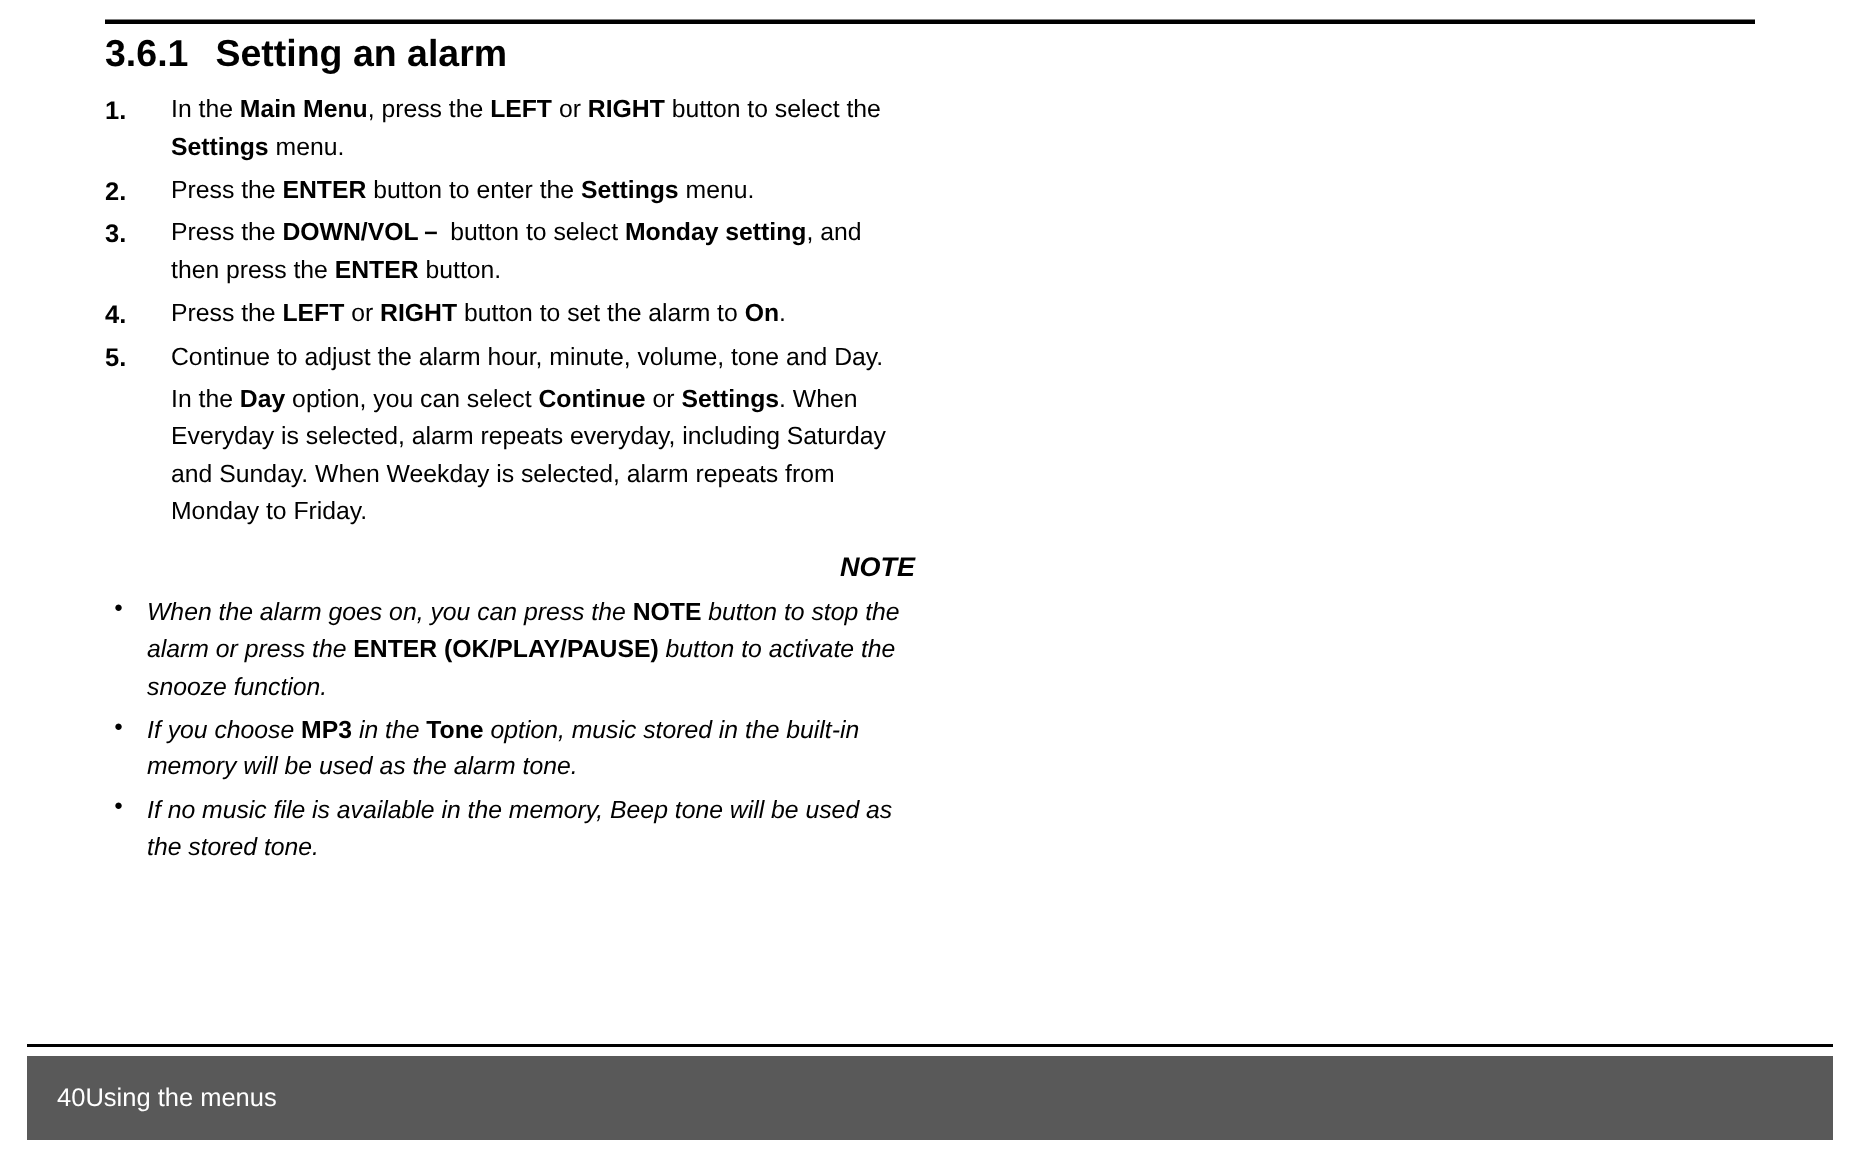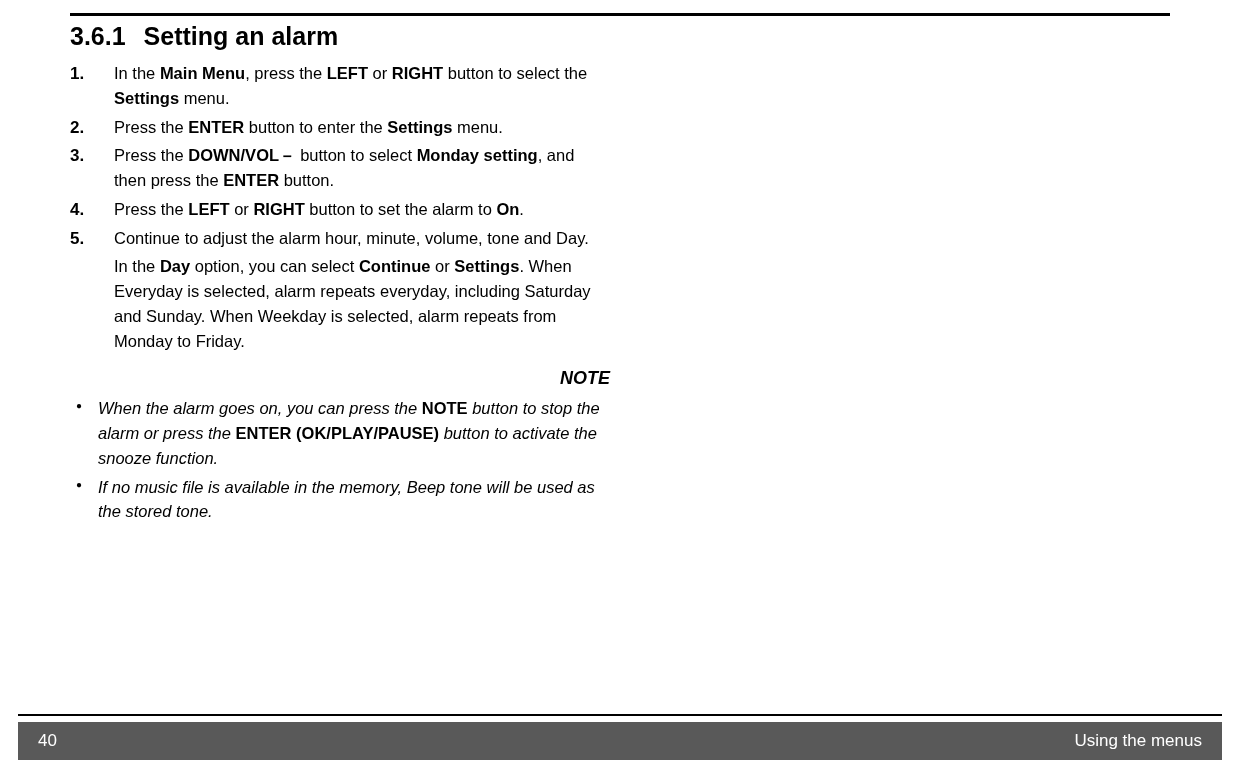--- a/index.html
+++ b/index.html
@@ -84,24 +84,24 @@
     position: absolute;
     left: 18px;
     right: 18px;
     bottom: 14px;
     border-top: 2px solid #000;
     padding-top: 6px;
   }
   .footer-bar {
     background: #595959;
     color: #fff;
-    height: 38px;
+    height: 56px;
     display: flex;
     align-items: center;
-    justify-content: space-between;
+    justify-content: flex-start;
     padding: 0 20px;
     font-size: 17px;
   }
 </style>
 </head>
 <body>
 
 <div class="page">
   <div class="rule"></div>
 
@@ -114,20 +114,21 @@
         <li><span class="step-num">1.</span><span>In the <b>Main Menu</b>, press the <b>LEFT</b> or <b>RIGHT</b> button to select the <b>Settings</b> menu.</span></li>
         <li><span class="step-num">2.</span><span>Press the <b>ENTER</b> button to enter the <b>Settings</b> menu.</span></li>
         <li><span class="step-num">3.</span><span>Press the <b>DOWN/VOL－</b> button to select <b>Monday setting</b>, and then press the <b>ENTER</b> button.</span></li>
         <li><span class="step-num">4.</span><span>Press the <b>LEFT</b> or <b>RIGHT</b> button to set the alarm to <b>On</b>.</span></li>
         <li><span class="step-num">5.</span><span>Continue to adjust the alarm hour, minute, volume, tone and Day.</span><div class="extra">In the <b>Day</b> option, you can select <b>Continue</b> or <b>Settings</b>. When Everyday is selected, alarm repeats everyday, including Saturday and Sunday. When Weekday is selected, alarm repeats from Monday to Friday.</div></li>
       </ol>
 
     <div class="note-title">NOTE</div>
     <ul class="notes" id="notes">
         <li>When the alarm goes on, you can press the <b>NOTE</b> button to stop the alarm or press the <b>ENTER (OK/PLAY/PAUSE)</b> button to activate the snooze function.</li>
+        <li>If you choose <b>MP3</b> in the <b>Tone</b> option, music stored in the built-in memory will be used as the alarm tone.</li>
         <li>If no music file is available in the memory, Beep tone will be used as the stored tone.</li>
       </ul>
   </div>
 </div>
 
 <div class="footer">
   <div class="footer-bar">
     <span>40</span>
     <span>Using the menus</span>
   </div>

